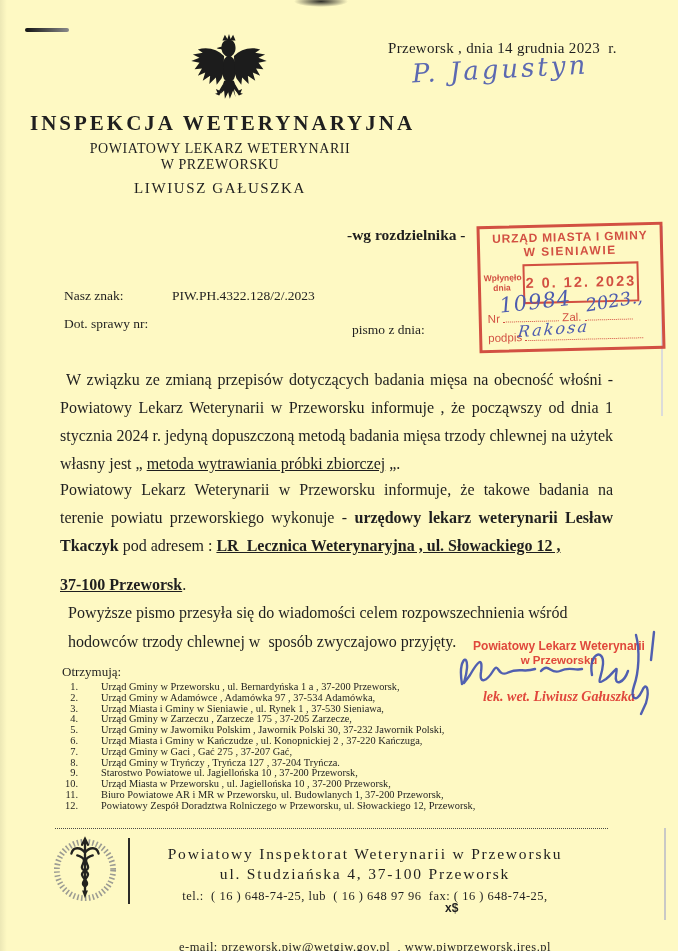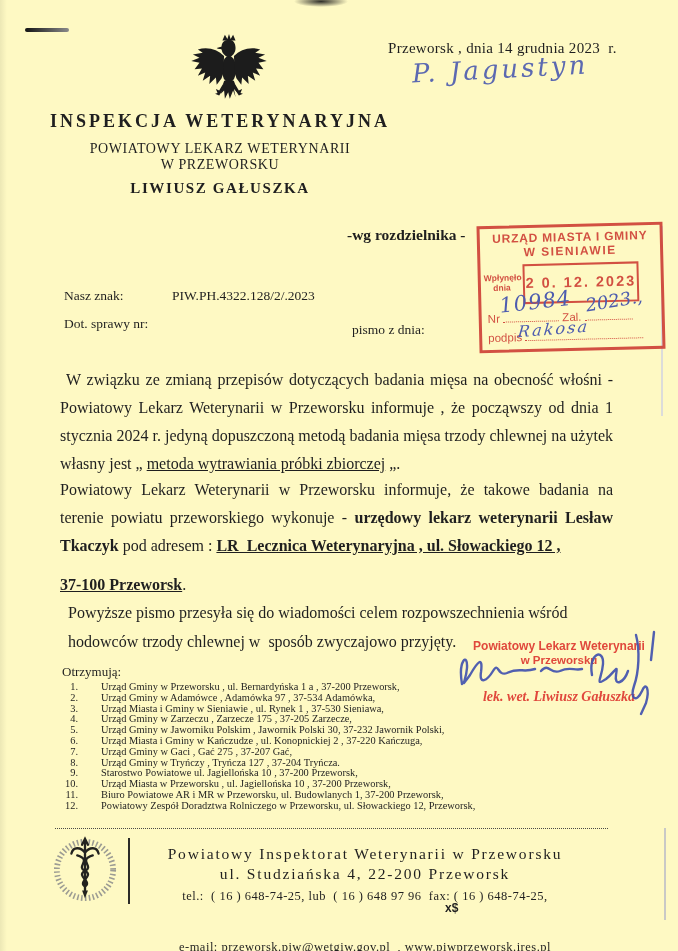--- a/index.html
+++ b/index.html
@@ -16,24 +16,24 @@
     background:radial-gradient(closest-side,rgba(25,25,25,.9),rgba(25,25,25,0));}
   .dash-artifact{left:25px;top:28px;width:44px;height:4px;border-radius:2px;
     background:linear-gradient(90deg,#141414,#8a8a8a);filter:blur(.4px);}
   .edge-line-1{left:661px;top:226px;width:2px;height:190px;background:#dcdcda;}
   .edge-line-2{left:664px;top:828px;width:2px;height:92px;background:#c9c9c6;}
   
   .date-line{left:388px;top:40px;font-size:15px;letter-spacing:.3px;white-space:nowrap;}
   .hand{color:#4051ae;font-family:"DejaVu Serif",serif;font-style:italic;}
   .hw-note{left:412px;top:54px;font-size:26px;letter-spacing:3px;transform:rotate(-3deg);opacity:.85;white-space:nowrap;}
   .eagle{left:188px;top:33px;width:82px;height:79px;}
-  .org-title{left:30px;top:111px;width:380px;text-align:center;font-size:18px;font-weight:bold;letter-spacing:3px;white-space:nowrap;}
+  .org-title{left:30px;top:111px;width:380px;text-align:left;font-size:21px;font-weight:bold;letter-spacing:3px;white-space:nowrap;}
   .org-sub1{left:30px;top:141px;width:380px;text-align:center;font-size:14px;letter-spacing:.6px;}
   .org-sub2{left:30px;top:157px;width:380px;text-align:center;font-size:14px;letter-spacing:.6px;}
-  .officer{left:30px;top:180px;width:380px;text-align:center;font-size:15px;font-weight:bold;letter-spacing:1.6px;}
+  .officer{left:30px;top:180px;width:380px;text-align:center;font-size:15px;font-weight:normal;letter-spacing:1.6px;}
   .wg-note{left:347px;top:226px;font-size:15.5px;font-weight:bold;white-space:nowrap;}
   
   .stamp{left:478px;top:224px;width:180px;height:121px;border:3px solid #cf4439;
     transform:rotate(-1.4deg);color:#cf4439;font-family:"Liberation Sans",sans-serif;opacity:.93;}
   .stamp .l1{position:absolute;left:0;top:3px;width:100%;text-align:center;font-size:12px;font-weight:bold;letter-spacing:.8px;white-space:nowrap;}
   .stamp .l2{position:absolute;left:0;top:17px;width:100%;text-align:center;font-size:12px;font-weight:bold;letter-spacing:1.5px;}
   .stamp .wpl{position:absolute;left:3px;top:44px;width:36px;text-align:center;font-size:8.5px;line-height:10px;font-weight:bold;}
   .stamp .datebox{position:absolute;left:42px;top:36px;width:112px;height:36px;border:2.5px solid #cf4439;}
   .stamp .dateval{position:absolute;left:0;top:9px;width:100%;text-align:center;font-size:14.5px;font-weight:bold;letter-spacing:2px;white-space:nowrap;}
   .stamp .row{position:absolute;left:6px;font-size:11.5px;white-space:nowrap;}
@@ -240,18 +240,18 @@
       <path d="M34,6 L34,58"></path>
       <path d="M31,9 L34,3 L37,9"></path>
       <path d="M20,18 C22,10 30,12 34,17 C38,12 46,10 48,18"></path>
       <path d="M26,20 C42,25 24,31 34,36 C44,41 26,47 34,52"></path>
       <path d="M42,20 C26,25 44,31 34,36 C24,41 42,47 34,52"></path>
     </g>
     <path d="M31,56 L34,64 L37,56 Z" fill="#23231f"></path>
   </svg>
   <div class="abs foot-div"></div>
   <div class="abs fline f1">Powiatowy Inspektorat Weterynarii w Przeworsku</div>
-  <div class="abs fline f2">ul. Studziańska 4, 22-200 Przeworsk</div>
+  <div class="abs fline f2">ul. Studziańska 4, 37-100 Przeworsk</div>
   <div class="abs fline f3">tel.: &nbsp;( 16 ) 648-74-25, lub &nbsp;( 16 ) 648 97 96 &nbsp;fax: ( 16 ) 648-74-25,</div>
   <div class="abs fline f4">e-mail: przeworsk.piw@wetgiw.gov.pl &nbsp;, www.piwprzeworsk.ires.pl</div>
   <div class="abs copies">x$</div>
 
 </div>
 
 </body></html>

